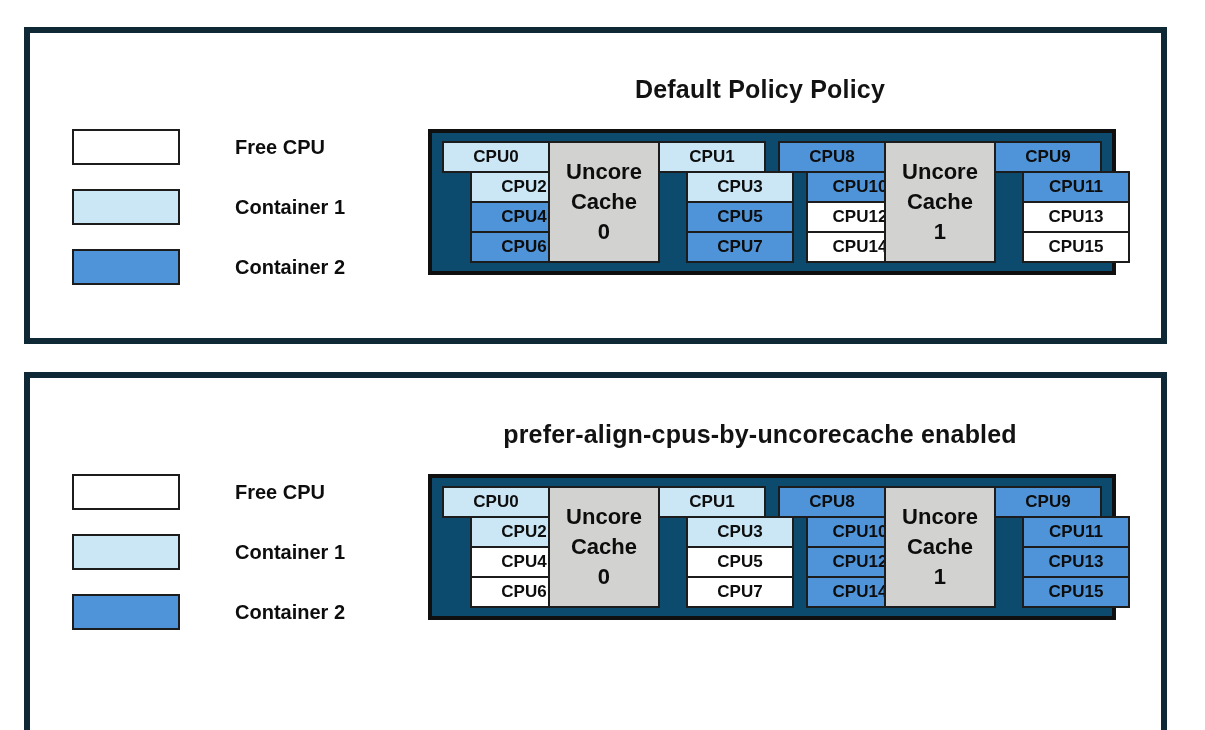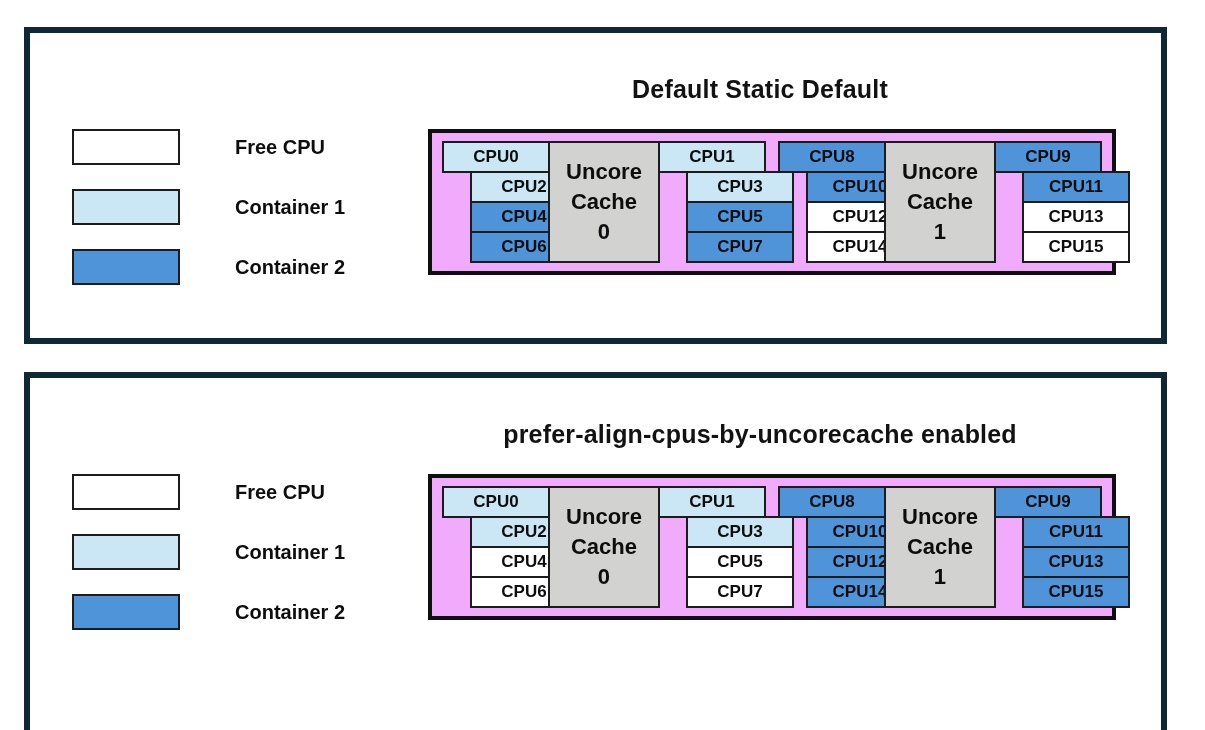--- a/index.html
+++ b/index.html
@@ -52,21 +52,21 @@
     font-size: 20px;
     font-weight: bold;
     color: #0d0d0d;
     white-space: nowrap;
   }
 
   .diagram {
     position: absolute;
     left: 398px; top: 96px;
     border: 4px solid #0f0f0f;
-    background: #f0abfc;
+    background: #0c4a6e;
     padding: 8px 10px;
     display: flex;
     gap: 12px;
   }
   .group { display: flex; }
   .cpu-col { display: flex; flex-direction: column; width: 108px; }
   .cpu {
     width: 108px; height: 32px;
     border: 2px solid #1c1c1c;
     display: flex;
@@ -92,21 +92,21 @@
     white-space: pre-line;
     line-height: 1.35;
     position: relative;
     z-index: 1;
   }
 </style>
 </head>
 <body>
 
 <div class="panel top">
-  <div class="panel-title">Default Static Default</div>
+  <div class="panel-title">Default Policy Policy</div>
 
   <div class="legend">
     <div class="legend-row">
       <div class="legend-swatch" style="background: rgb(255, 255, 255);"></div>
       <div class="legend-label">Free CPU</div>
     </div>
     <div class="legend-row">
       <div class="legend-swatch" style="background: rgb(203, 231, 246);"></div>
       <div class="legend-label">Container 1</div>
     </div>

